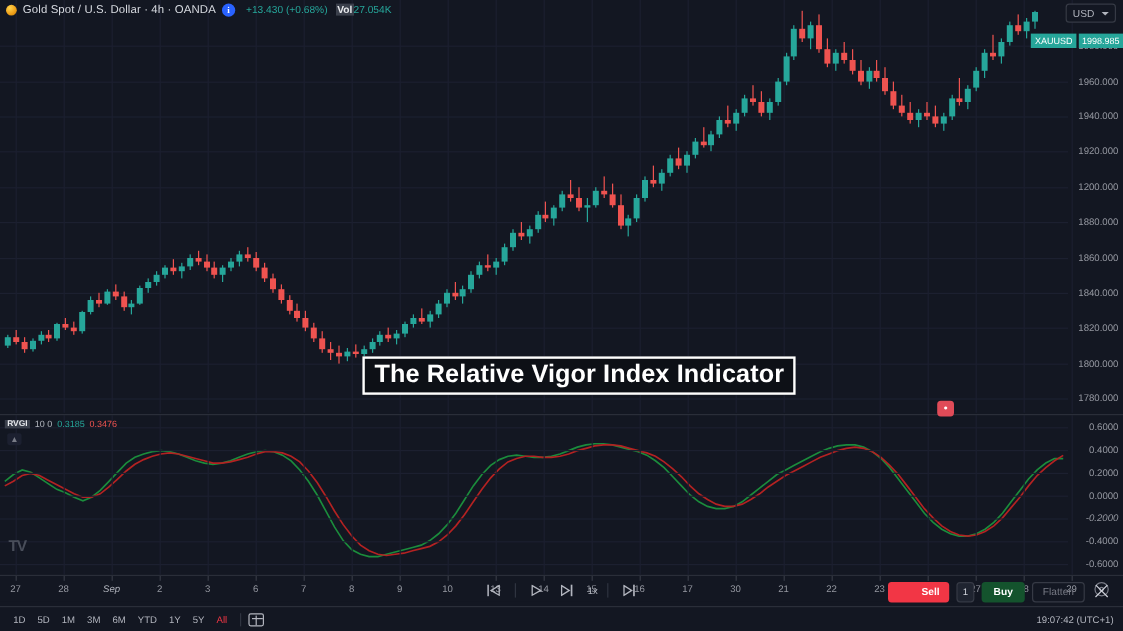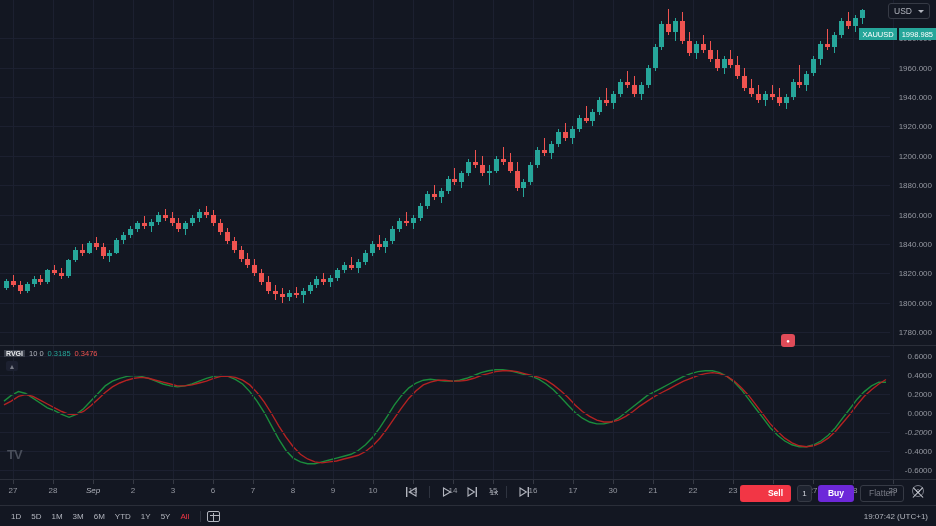--- a/index.html
+++ b/index.html
@@ -152,21 +152,21 @@
   .trade-row {
     position: absolute; top: 484px; right: 10px; height: 18px;
     display: flex; align-items: center; gap: 6px; z-index: 34;
   }
   .btn-sell, .btn-buy {
     height: 17px; min-width: 36px; border-radius: 3px;
     display: flex; align-items: center; justify-content: center;
     font-size: 8.5px; font-weight: bold; color: #fff; padding: 0 8px;
   }
   .btn-sell { background: #f23645; padding-left: 28px; }
-  .btn-buy  { background: #6d28d9; }
+  .btn-buy  { background: #14532d; }
   .qty {
     height: 17px; min-width: 15px; border-radius: 3px; background: #1f2430;
     border: 1px solid #363a45; color: #d1d4dc; font-size: 8px;
     display: flex; align-items: center; justify-content: center; padding: 0 4px;
   }
   .btn-flatten {
     height: 17px; border-radius: 3px; border: 1px solid #363a45;
     color: #787b86; font-size: 8.5px; padding: 0 8px;
     display: flex; align-items: center; justify-content: center;
   }
@@ -198,20 +198,27 @@
   .cal-icon:after {
     content: ""; position: absolute; left: 5px; top: 1px; width: 1px; height: 8px; background: #b2b5be;
   }
   .clock { margin-left: auto; padding-right: 8px; font-size: 8px; color: #b2b5be; }
 </style>
 </head>
 <body>
 
 <div id="app">
 
+  <div class="legend">
+    <div class="sym-dot"></div>
+    <span class="sym-title">Gold Spot / U.S. Dollar · 4h · OANDA</span>
+    <span class="badge-i">i</span>
+    <span class="chg">+13.430 (+0.68%)</span>
+    <span class="vol-wrap"><span class="vol-lbl">Vol</span><span class="vol-val">27.054K</span></span>
+  </div>
 
   <div class="cur-box">
     <span>USD</span>
     <span class="caret"></span>
   </div>
 
   <div class="pane-main">
     <div id="grid-main">
         <div class="grid-h" style="top: 38.2222px;"></div>
         <div class="grid-h" style="top: 67.6239px;"></div>
@@ -826,20 +833,23 @@
         <div class="tick" style="top: 9.5px;">0.6000</div>
         <div class="tick" style="top: 28.5px;">0.4000</div>
         <div class="tick" style="top: 47.5px;">0.2000</div>
         <div class="tick" style="top: 66.5px;">0.0000</div>
         <div class="tick" style="top: 85.5px; font-style: italic;">-0.2000</div>
         <div class="tick" style="top: 104.5px;">-0.4000</div>
         <div class="tick" style="top: 123.5px;">-0.6000</div>
       </div>
   </div>
 
+  <div class="title-overlay">
+    <span>The Relative Vigor Index Indicator</span>
+  </div>
   <div class="tv-logo">TV</div>
   <div class="obj-marker">●</div>
 
   <div class="time-axis">
     <div id="time-ticks">
         <div class="tick" style="left: 13px;">27</div>
         <div class="mark" style="left: 13px;"></div>
         <div class="tick" style="left: 53px;">28</div>
         <div class="mark" style="left: 53px;"></div>
         <div class="tick mon" style="left: 93px;">Sep</div>

